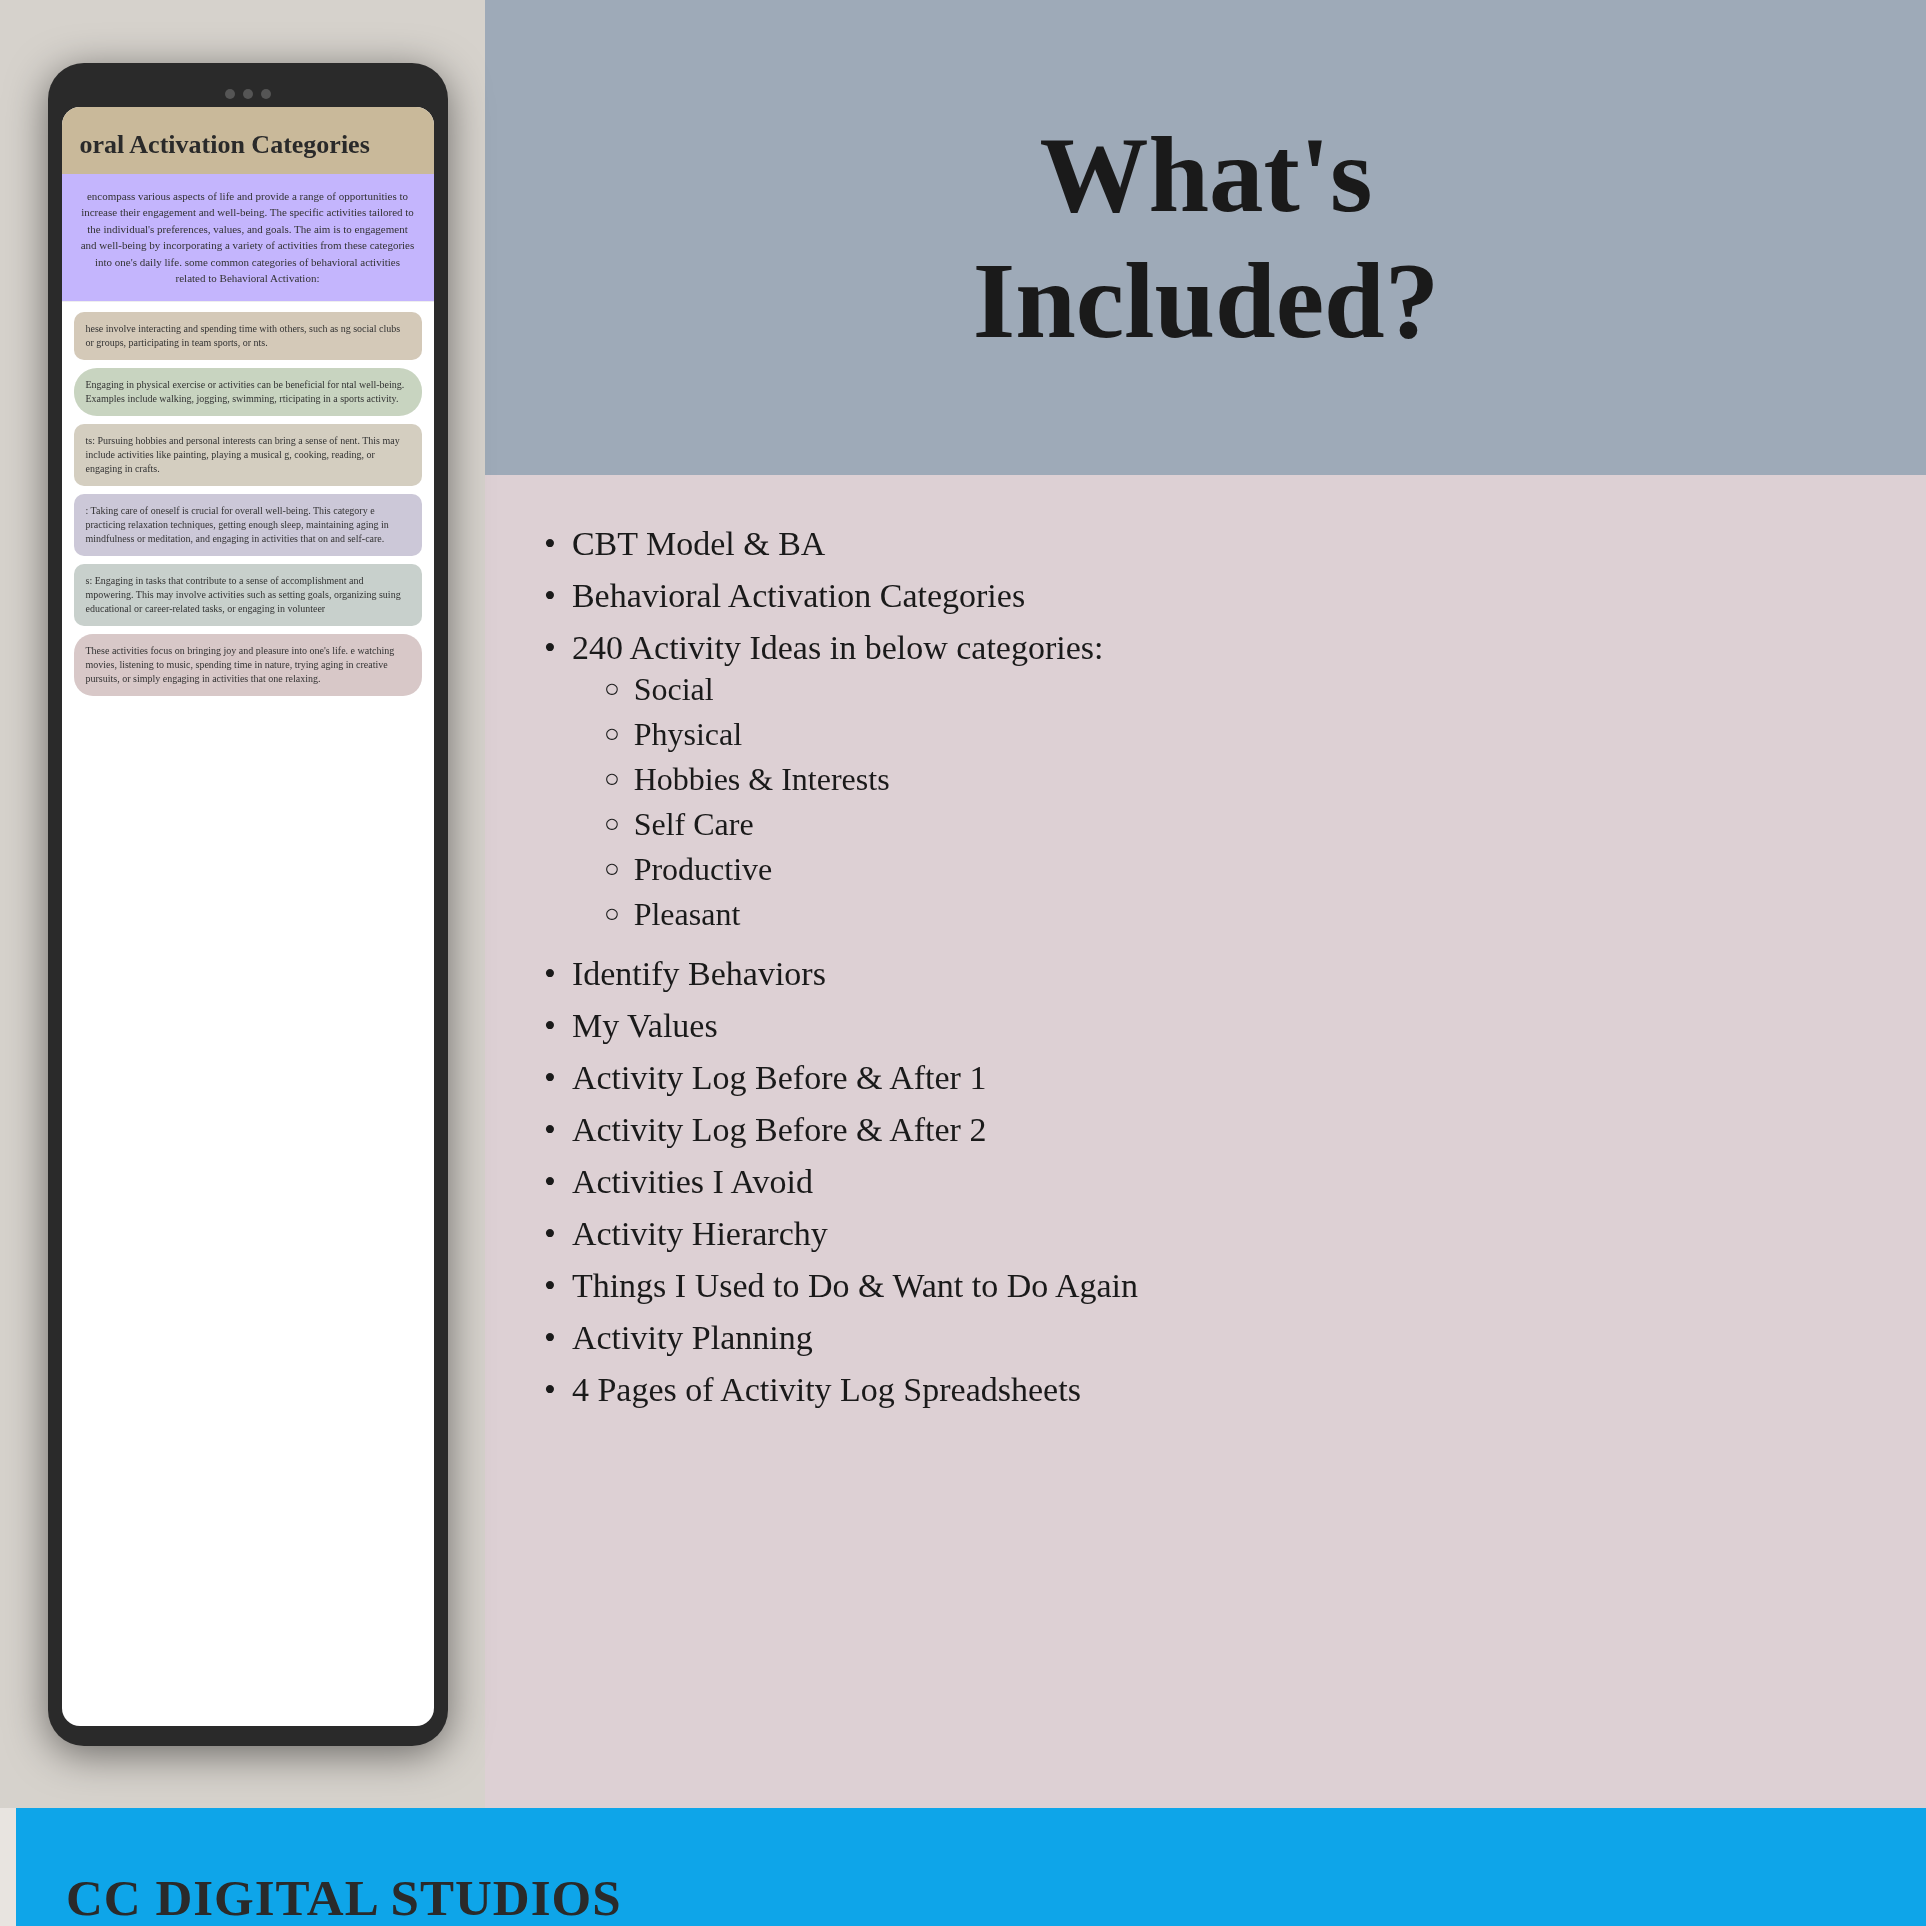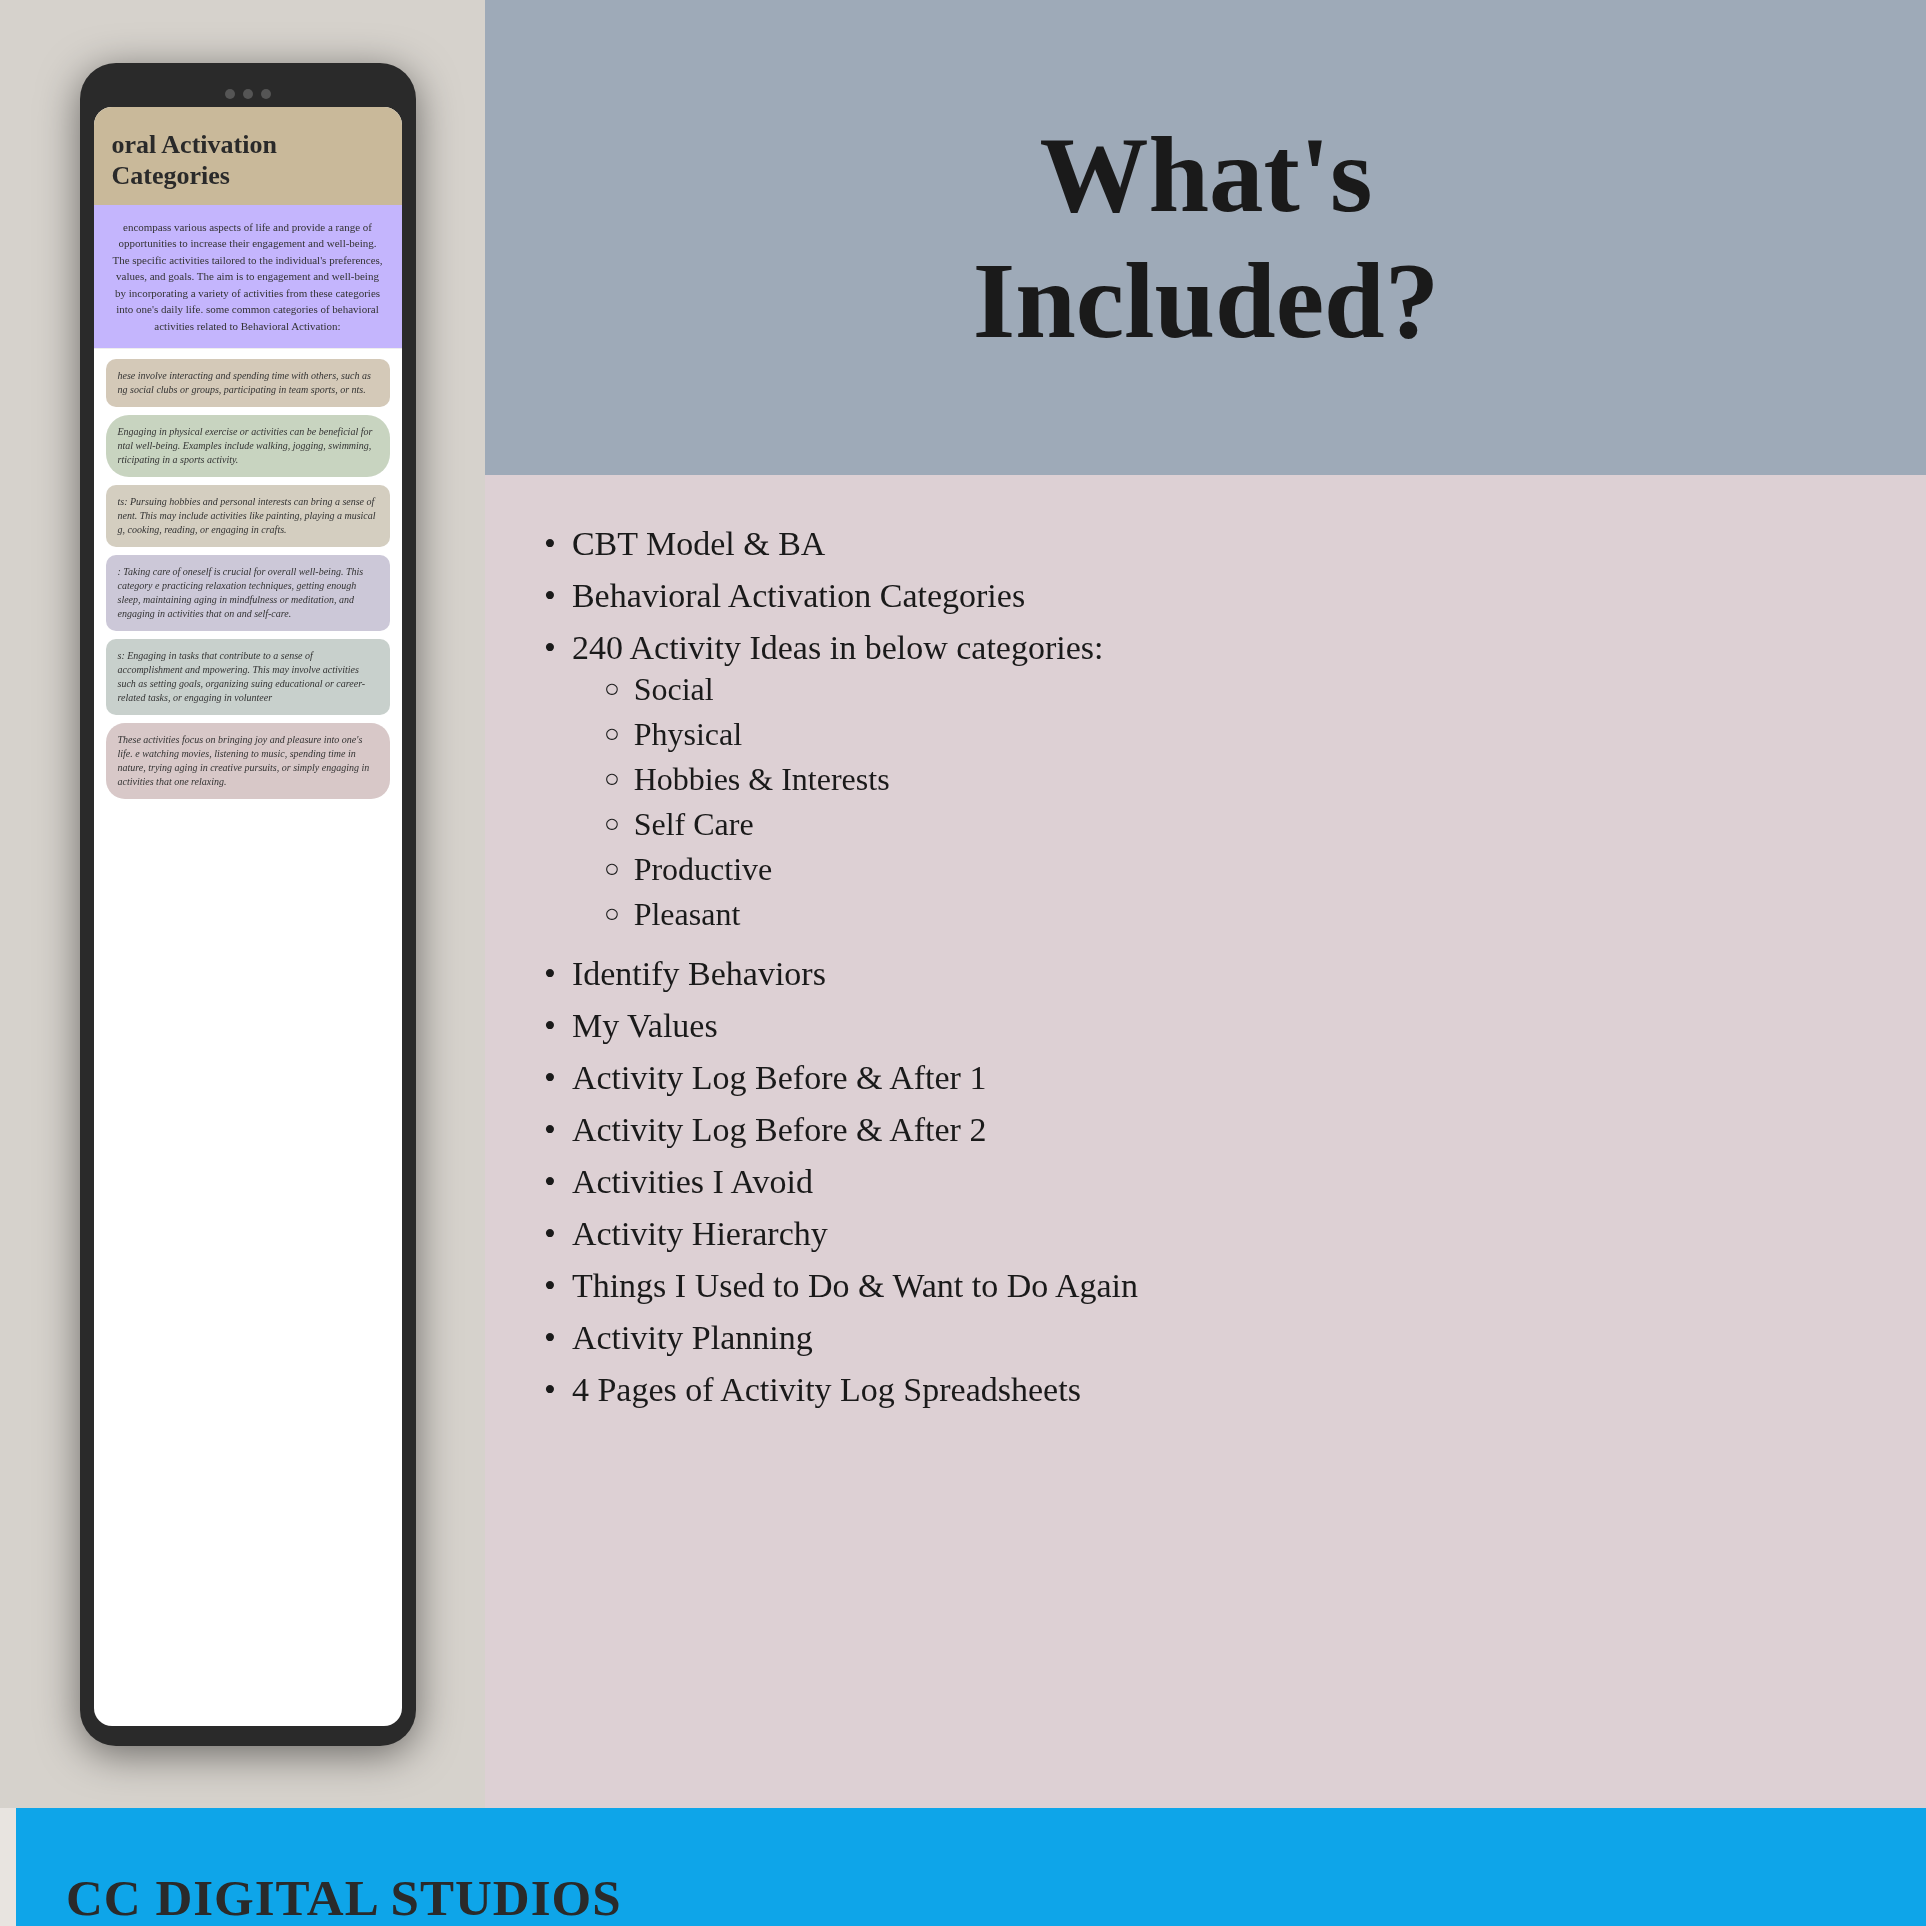--- a/index.html
+++ b/index.html
@@ -25,21 +25,21 @@
       width: 485px;
       background: #d6d2cc;
       display: flex;
       align-items: center;
       justify-content: center;
       padding: 40px 20px 40px 30px;
       position: relative;
     }
 
     .tablet-outer {
-      width: 336px;
+      width: 400px;
       height: 1683px;
       background: #2a2a2a;
       border-radius: 36px;
       padding: 20px 14px;
       box-shadow: 0 8px 40px rgba(0,0,0,0.5);
       position: relative;
       display: flex;
       flex-direction: column;
     }
 
@@ -97,21 +97,20 @@
       flex-direction: column;
       gap: 8px;
     }
 
     .category-card {
       border-radius: 10px;
       padding: 10px 12px;
       font-size: 10px;
       color: #333;
       line-height: 1.4;
-      font-style: italic;
     }
 
     .cat-social { background: #d4c9b8; }
     .cat-physical { background: #c8d4c0; border-radius: 23px; }
     .cat-hobbies { background: #d4cec0; }
     .cat-selfcare { background: #ccc8d8; }
     .cat-productive { background: #c8d0cc; }
     .cat-pleasant { background: #d8c8c8; border-radius: 19px; }
 
     

